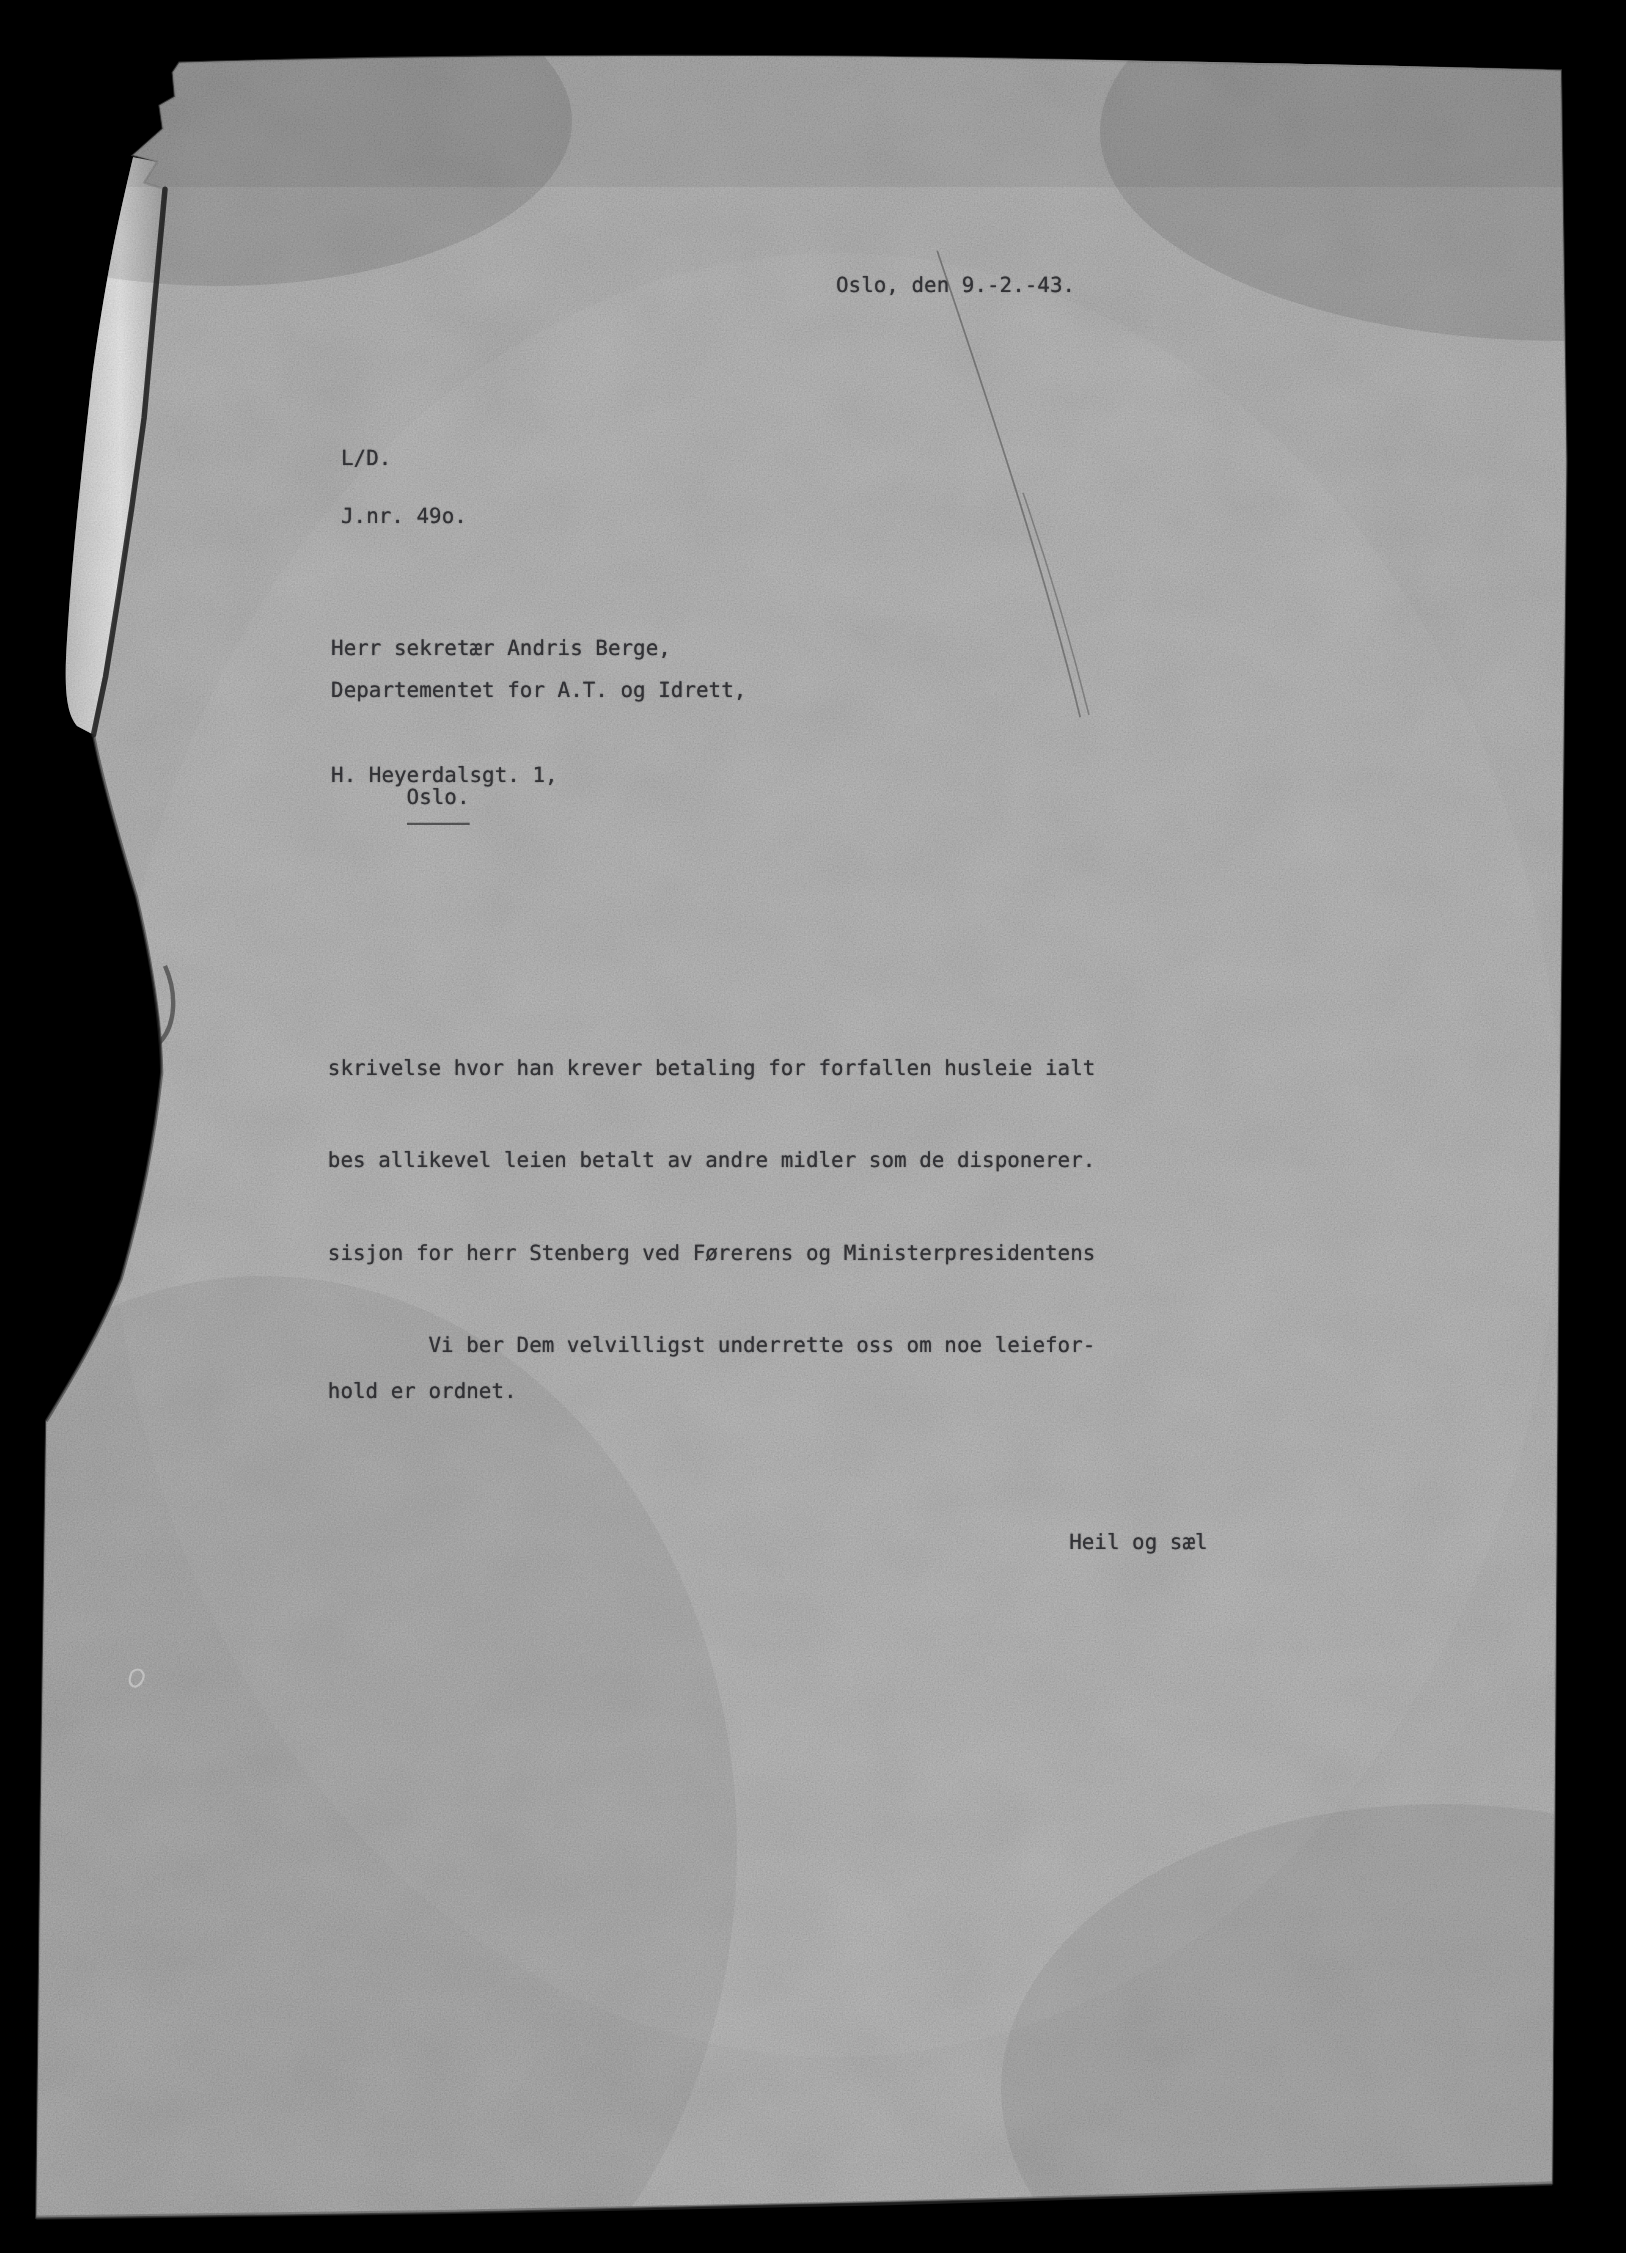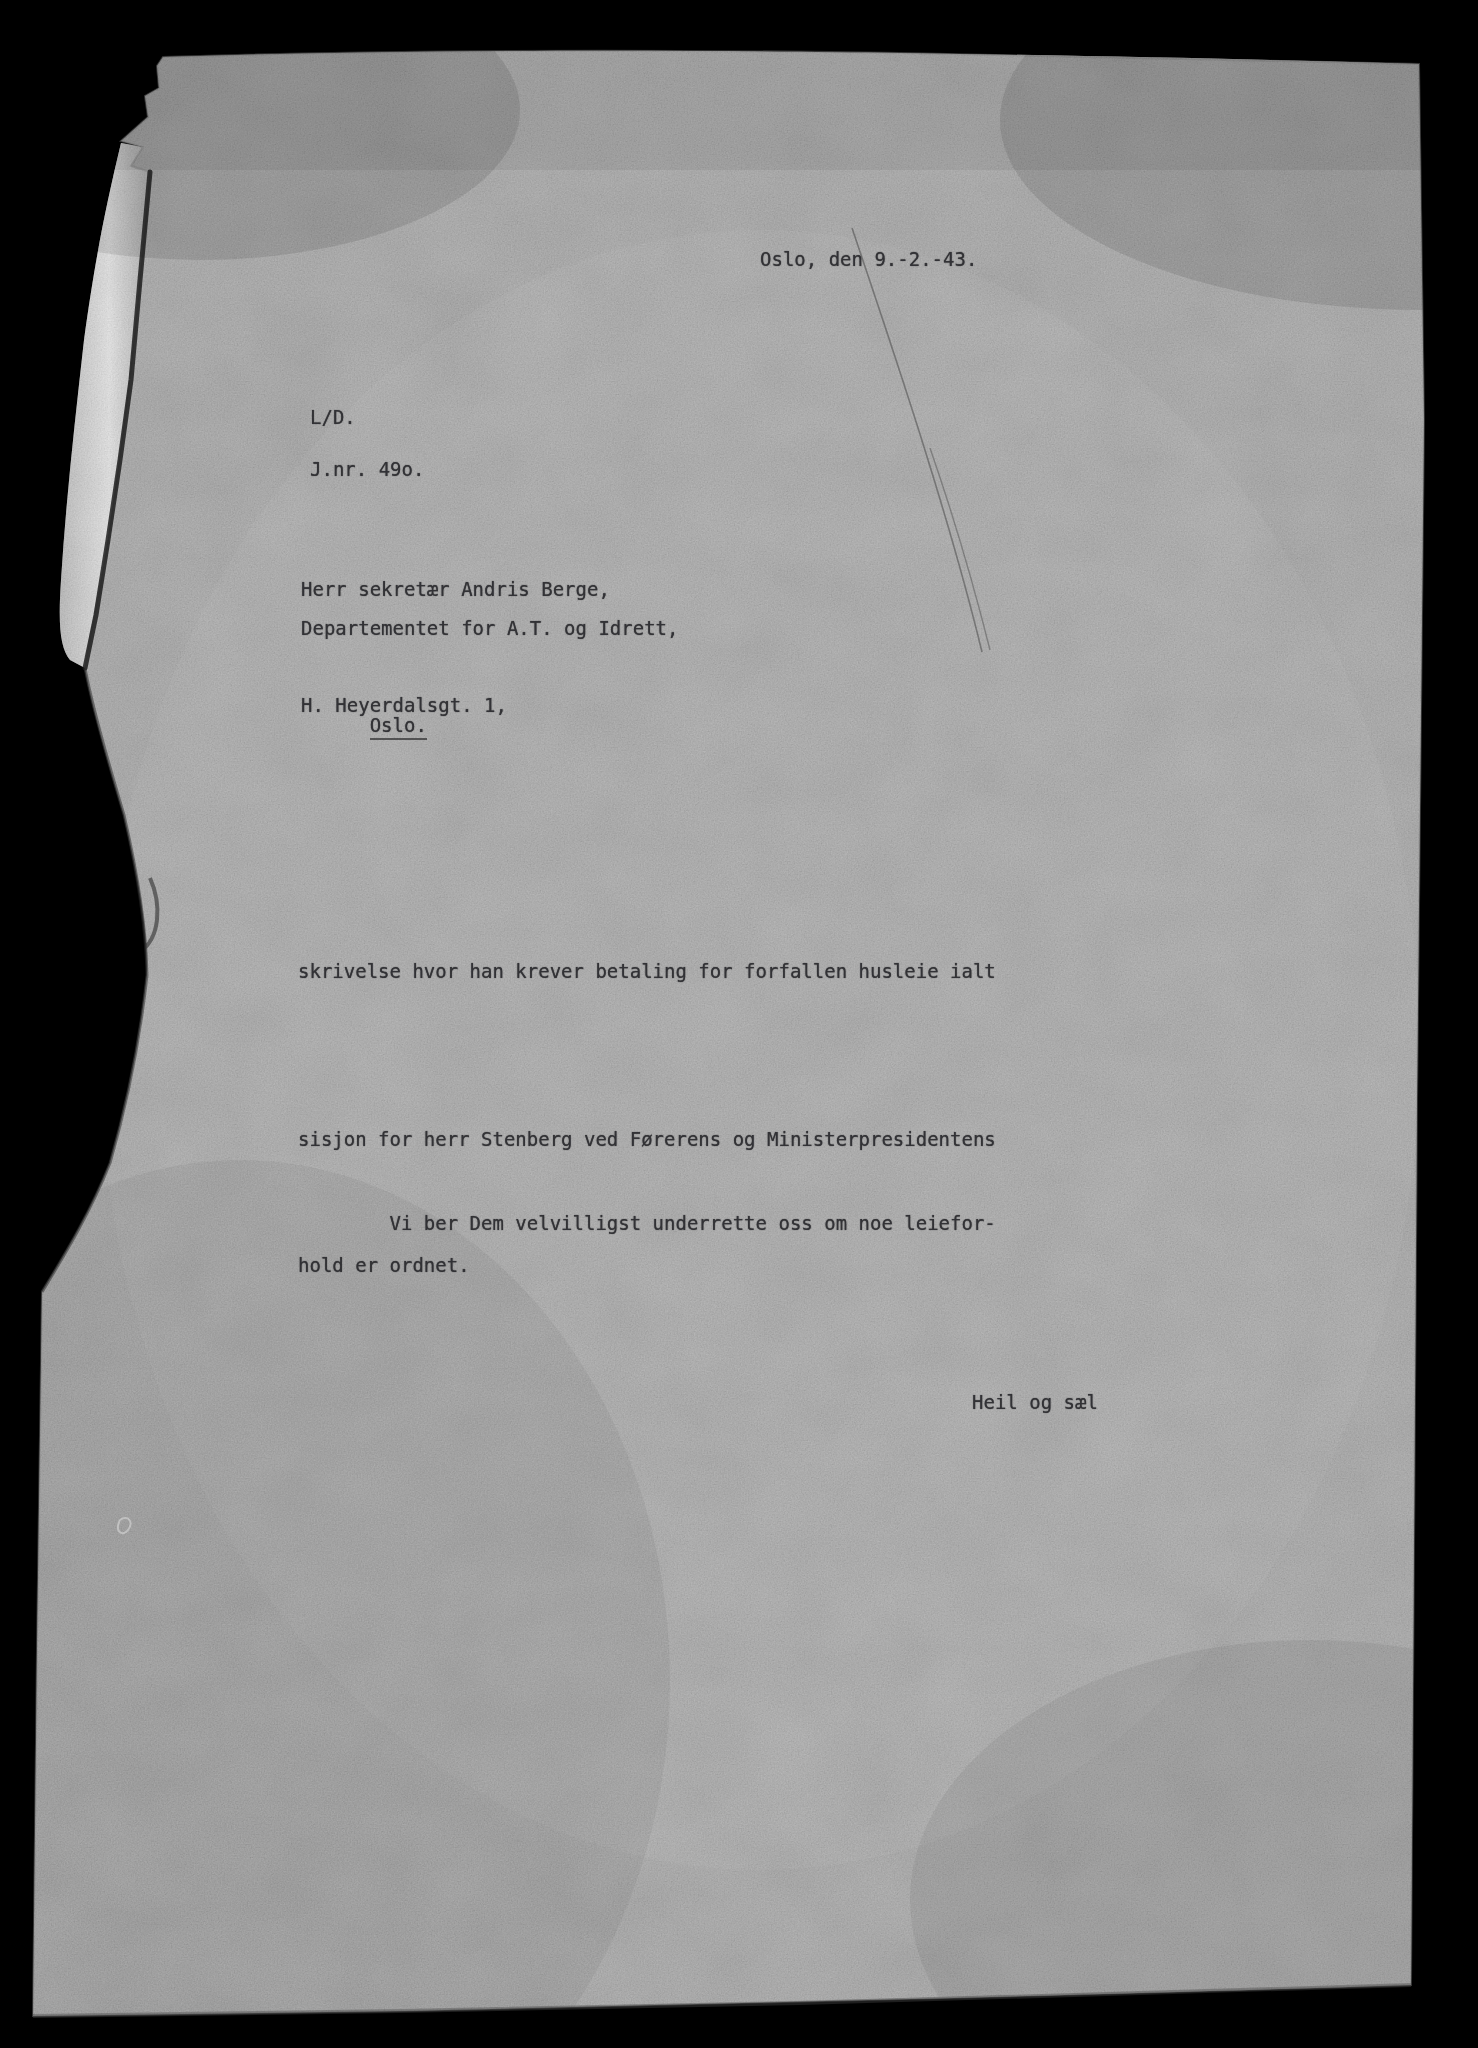--- a/index.html
+++ b/index.html
@@ -10,21 +10,21 @@
     position:absolute;left:0;top:0;width:1478px;height:2048px;
     font-family:"DejaVu Sans Mono", monospace;
     font-size:19px;color:#222226;
     filter:blur(0.35px);
   }
   .line{
     position:absolute;white-space:pre;line-height:1;
     text-shadow:0 0 1.1px rgba(28,28,30,0.85);
     opacity:0.88;
   }
-  .u{border-bottom:2.5px solid rgba(30,30,32,0.72);padding-bottom:3px;display:inline-block;}
+  .u{border-bottom:2.5px solid rgba(30,30,32,0.72);padding-bottom:13px;display:inline-block;}
   .subject-u{padding-right:88px;}
 </style>
 </head>
 <body>
 
 <div class="stage">
 
   <svg class="scan" width="1478" height="2048" viewBox="0 0 1478 2048">
     <defs>
       <filter id="grain" x="-5%" y="-5%" width="110%" height="110%">
@@ -83,20 +83,21 @@
 
     <div class="line" style="left:301px;top:580px">Herr sekretær Andris Berge,</div>
     <div class="line" style="left:301px;top:619px">Departementet for A.T. og Idrett,</div>
     <div class="line" style="left:301px;top:696px">H. Heyerdalsgt. 1,</div>
     <div class="line" style="left:301px;top:697px">
       <span class="u">Oslo.</span>
     </div>
 
 
     <div class="line" style="left:298px;top:962px">skrivelse hvor han krever betaling for forfallen husleie ialt</div>
+    <div class="line" style="left:298px;top:1046px">bes allikevel leien betalt av andre midler som de disponerer.</div>
     <div class="line" style="left:298px;top:1130px">sisjon for herr Stenberg ved Førerens og Ministerpresidentens</div>
     <div class="line" style="left:298px;top:1214px">        Vi ber Dem velvilligst underrette oss om noe leiefor-</div>
     <div class="line" style="left:298px;top:1256px">hold er ordnet.</div>
 
     <div class="line" style="left:972px;top:1393px">Heil og sæl</div>
   </div>
 
 </div>
 
 </body></html>

